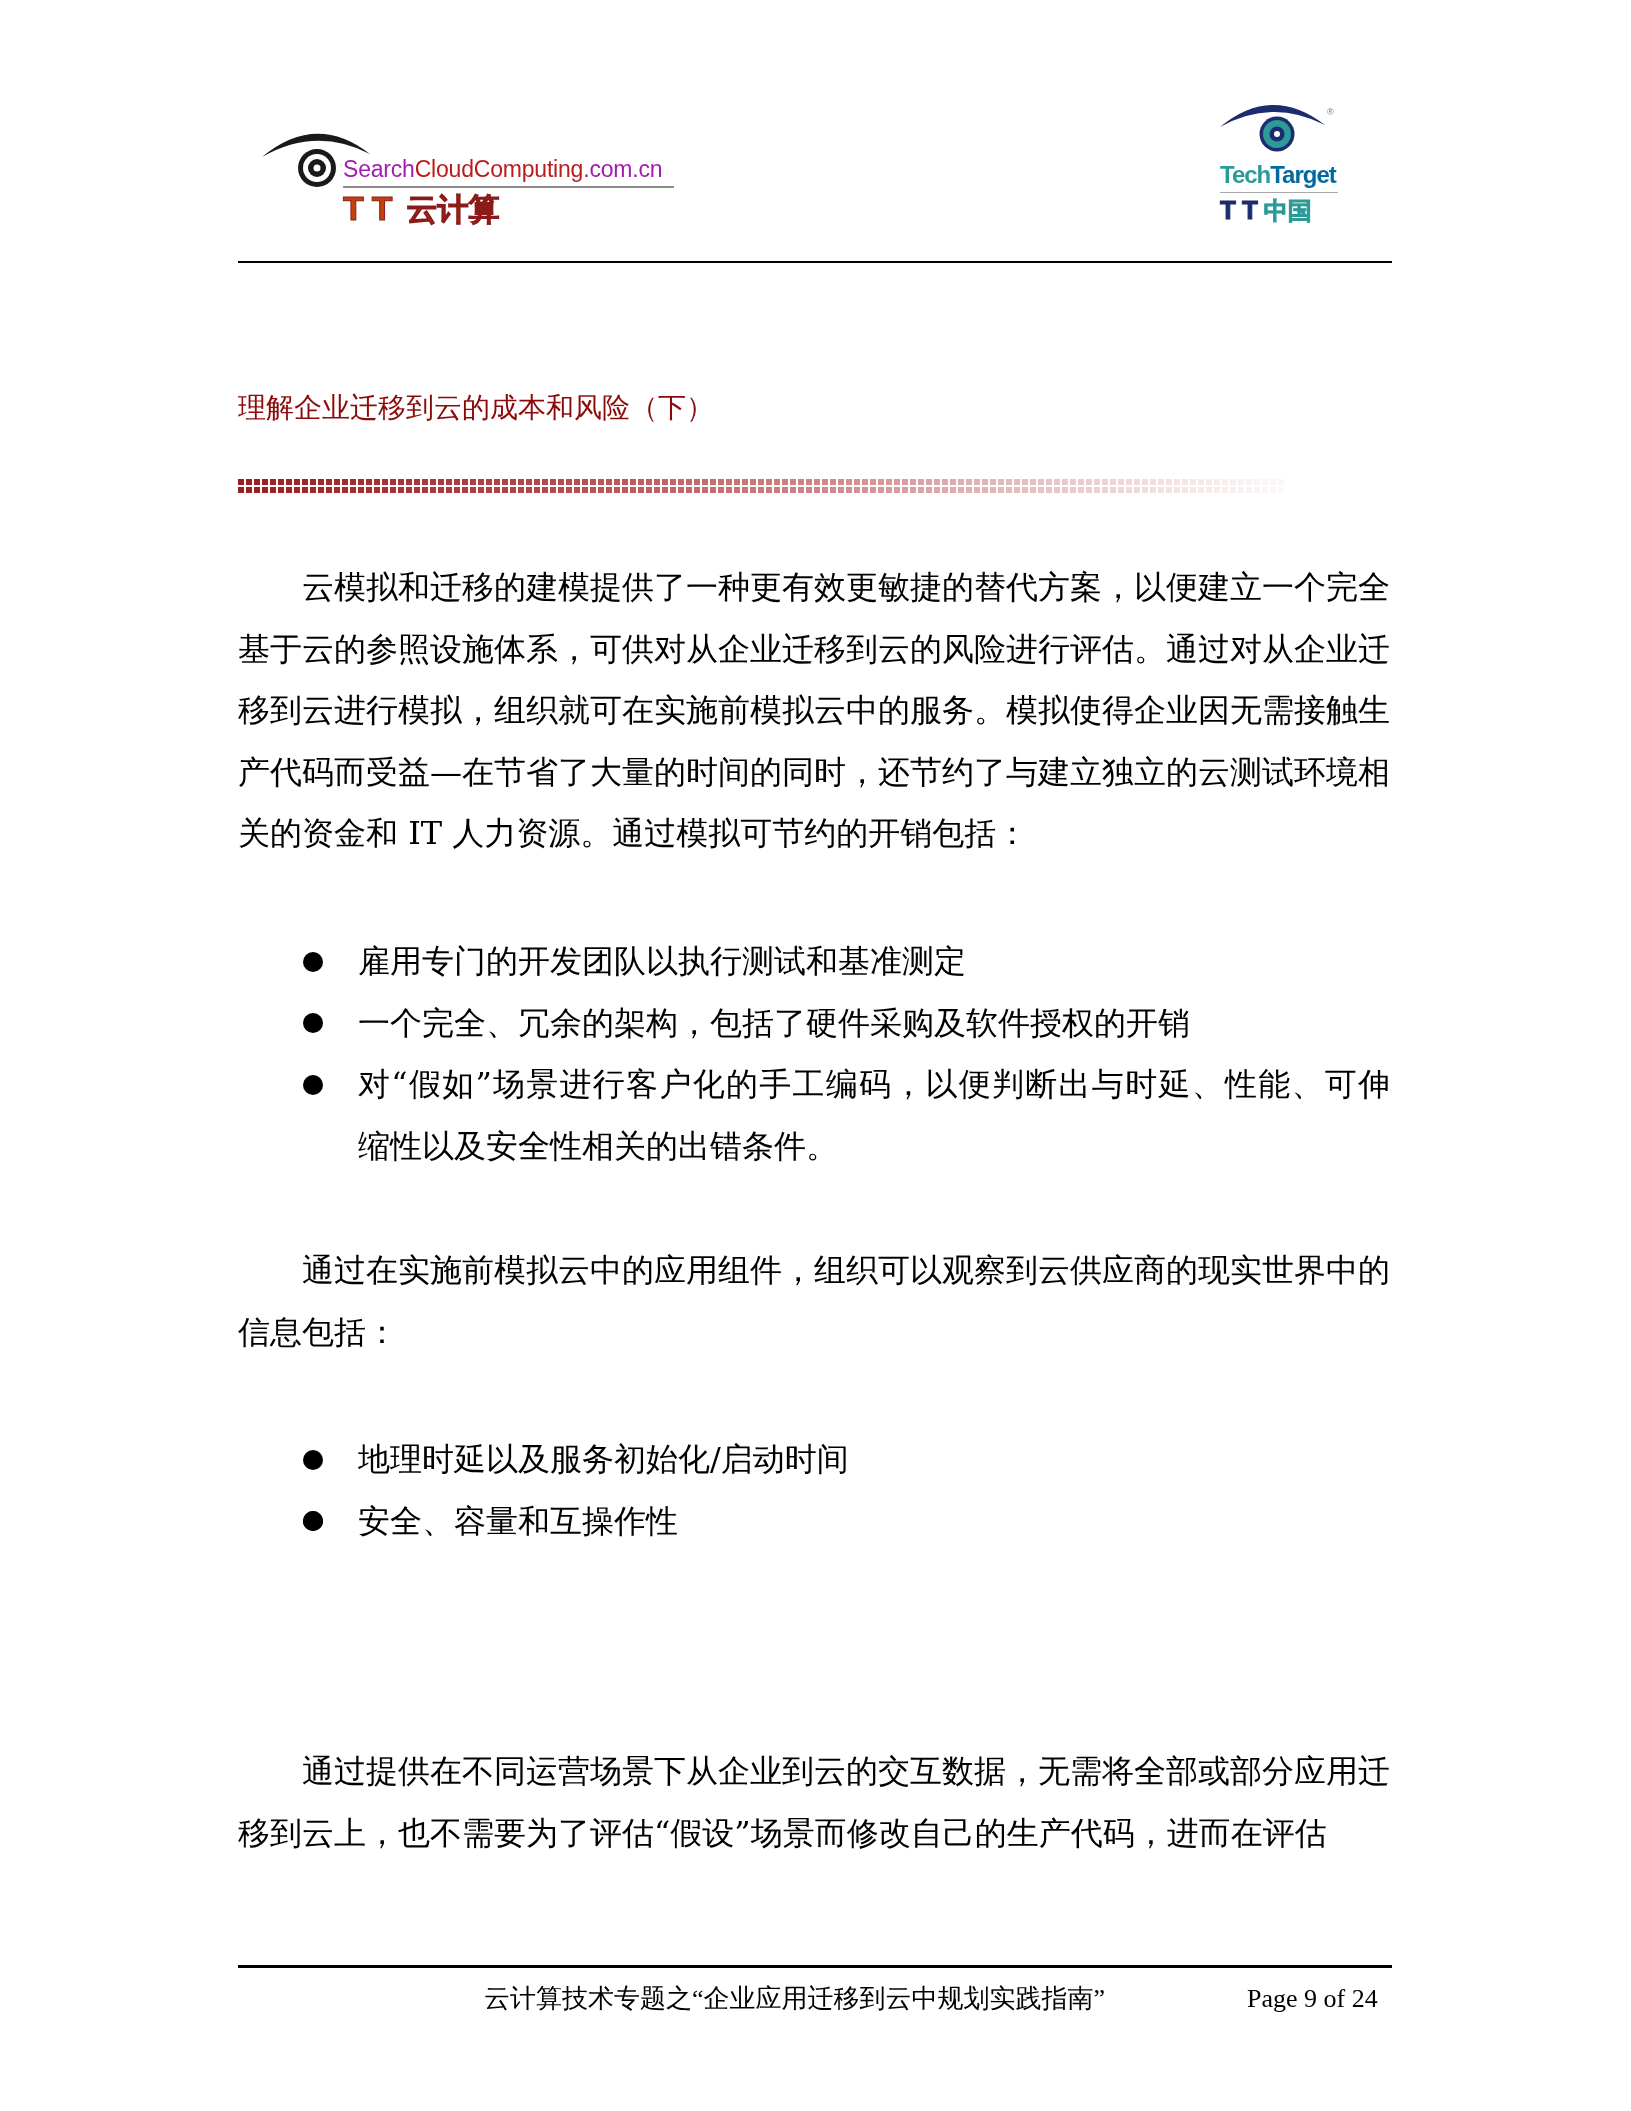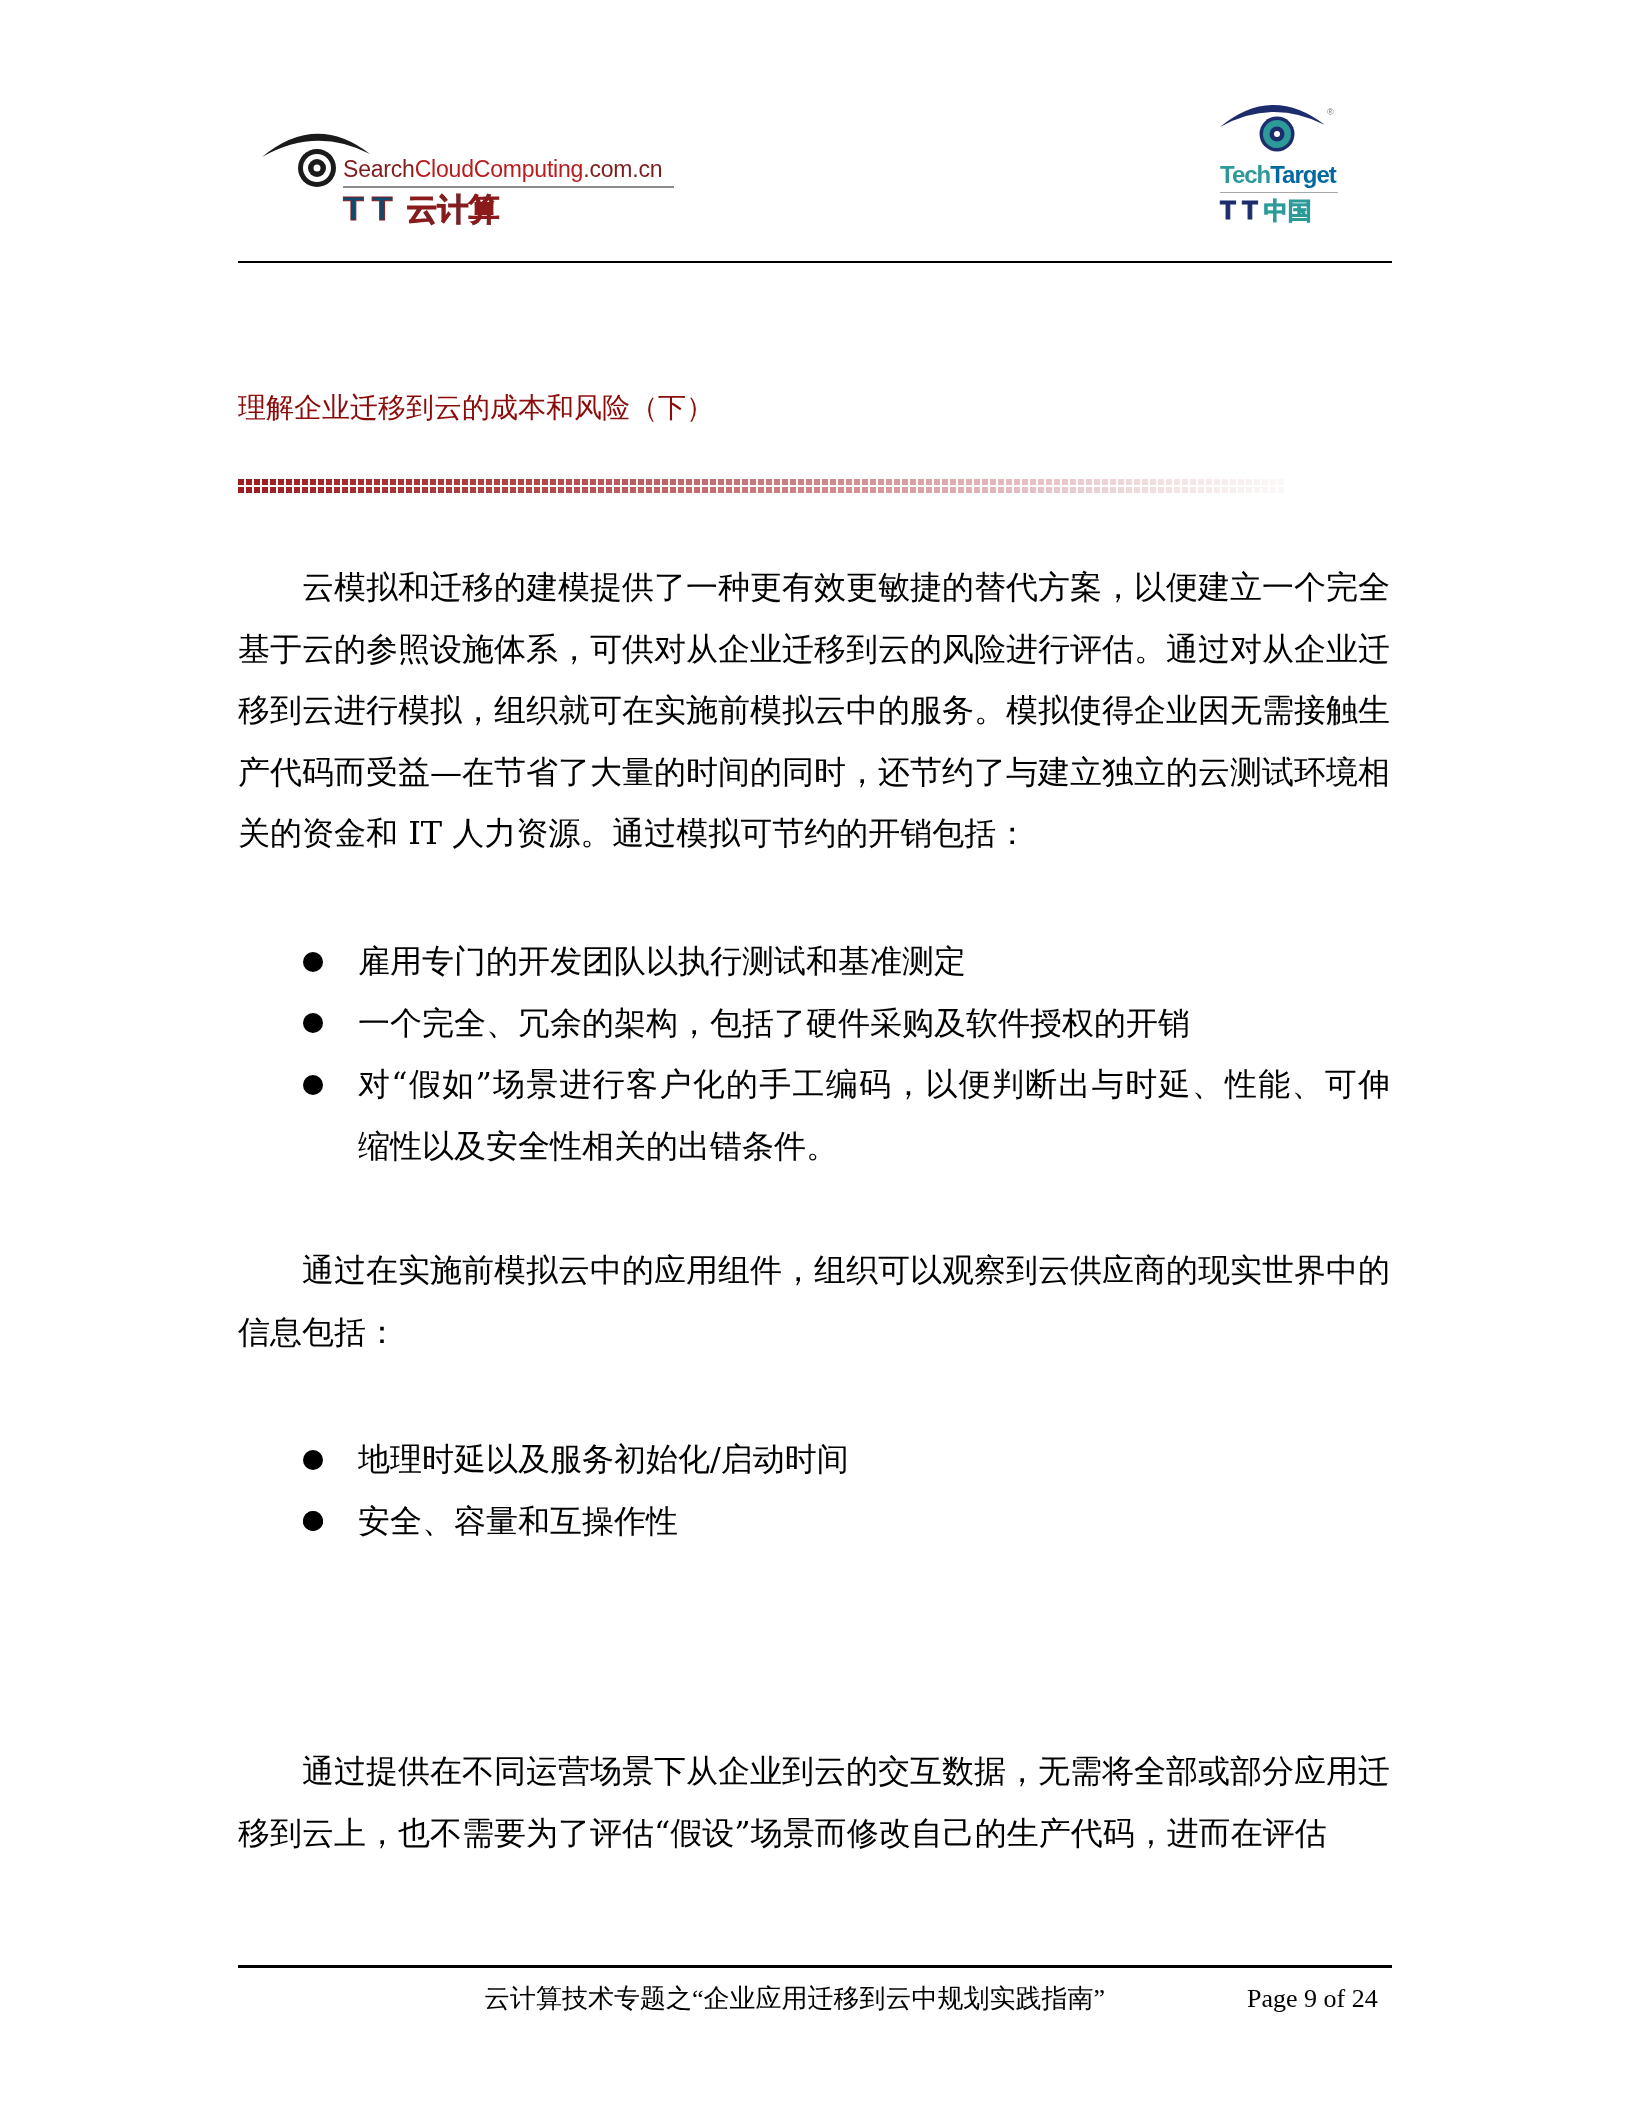--- a/index.html
+++ b/index.html
@@ -15,29 +15,29 @@
     .abs { position: absolute; }
     svg.abs { display: block; }
 
     
     .site-name {
       position: absolute; left: 343px; top: 158px;
       font-family: "Liberation Sans", "DejaVu Sans", sans-serif;
       font-size: 23px; line-height: 23px; white-space: nowrap;
       letter-spacing: -0.2px;
     }
-    .site-name .dark { color: #7f1d1d; margin-top: 32px; }
+    .site-name .dark { color: #a21caf; margin-top: 32px; }
     .site-name .red { color: #b91c1c; text-align: right; }
     .site-underline {
       position: absolute; left: 343px; top: 186px; width: 331px; height: 2px;
       background: #8c8c8c;
     }
     .brand-left {
       position: absolute; left: 343px; top: 191px; height: 34px;
-      line-height: 34px; white-space: nowrap; color: #0c4a6e;
+      line-height: 34px; white-space: nowrap; color: #c2410c;
     }
     .brand-left .tt {
       font-family: "Liberation Sans", "DejaVu Sans", sans-serif;
       font-weight: 900; font-size: 34px; letter-spacing: 8px;
       -webkit-text-stroke: 1px #8B1A1A;
     }
     .brand-left .cn {
       font-family: "DejaVu Sans", "Liberation Sans", sans-serif;
       font-weight: 900; font-size: 31px; margin-left: 6px;
       -webkit-text-stroke: 1px #8B1A1A;

